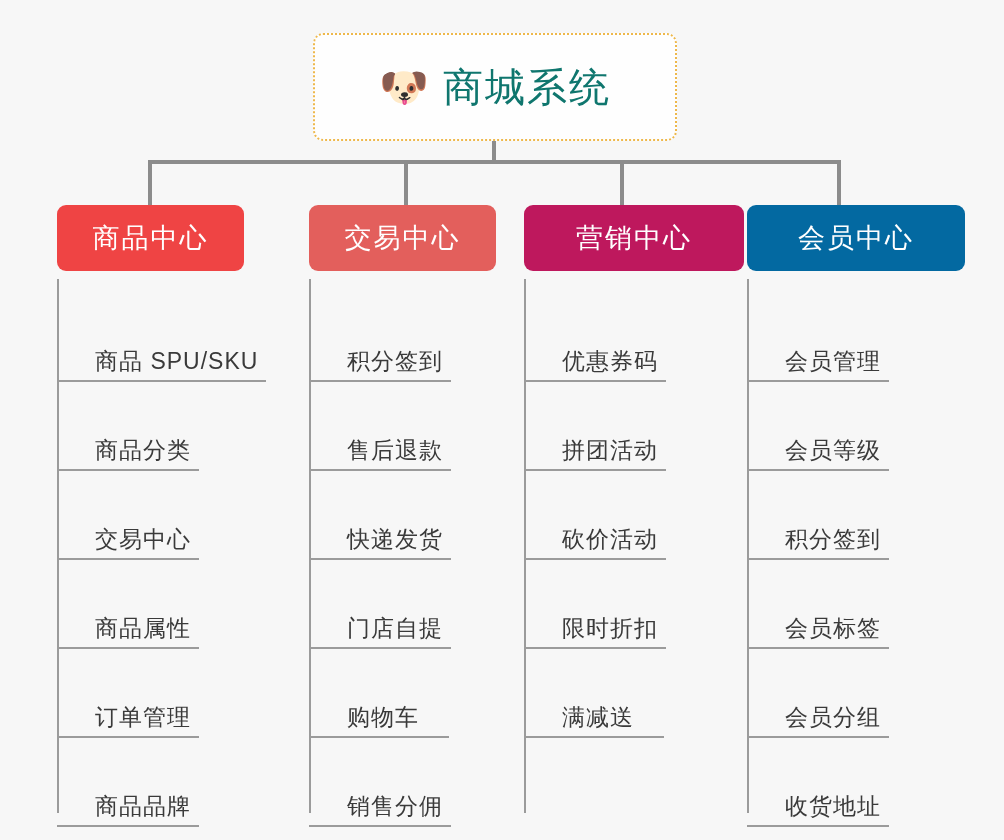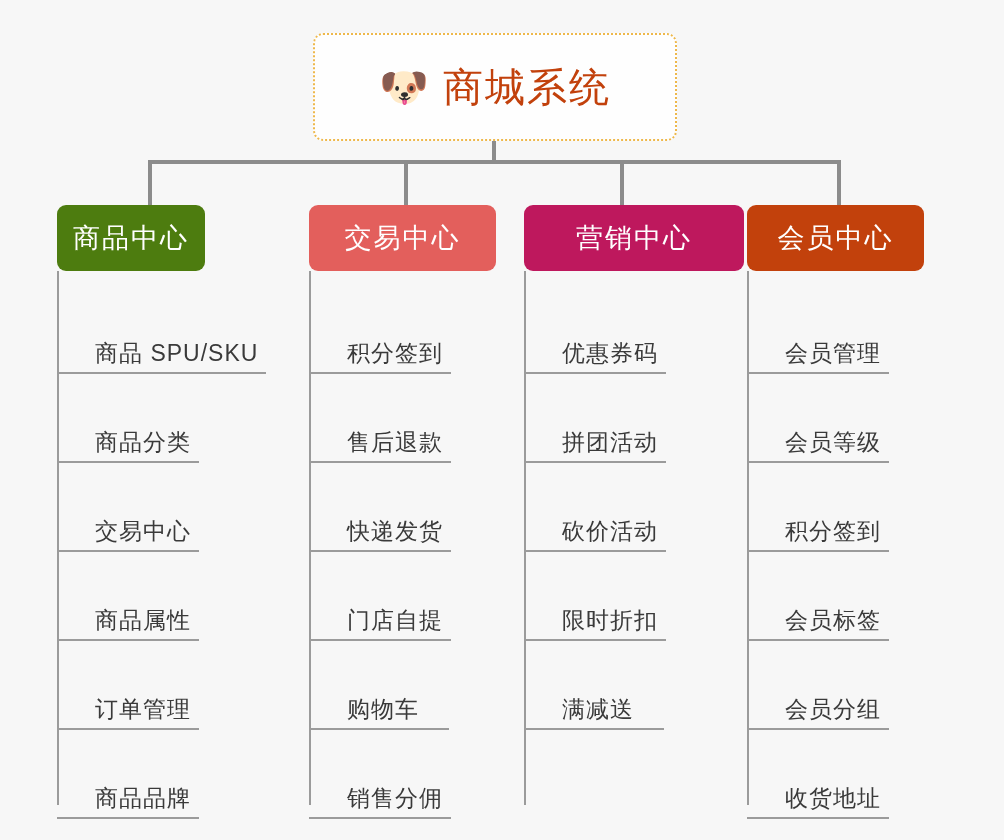--- a/index.html
+++ b/index.html
@@ -36,21 +36,21 @@
     justify-content: center;
     gap: 14px;
   }
   .root-emoji {
     font-size: 40px;
     line-height: 1;
     display: block;
   }
   .root-title {
     font-size: 40px;
-    color: #c2410c;
+    color: #0f766e;
     letter-spacing: 2px;
     white-space: nowrap;
   }
 
   
   .bus-stem {
     position: absolute;
     left: 492px;
     top: 141px;
     width: 4px;
@@ -87,21 +87,21 @@
     align-items: center;
     justify-content: center;
     color: #ffffff;
     font-size: 27px;
     letter-spacing: 2px;
     white-space: nowrap;
   }
 
   .leaf-stack {
     position: relative;
-    margin-top: 0;
+    margin-top: 8px;
     padding-top: 14px;
   }
   
   .spine {
     position: absolute;
     left: 0px;
     top: 0px;
     width: 2px;
     background: #9b9b9b;
   }
@@ -149,21 +149,21 @@
 
   <div id="drops">
       <div class="bus-drop" style="left: 148px;"></div>
       <div class="bus-drop" style="left: 404px;"></div>
       <div class="bus-drop" style="left: 620px;"></div>
       <div class="bus-drop" style="left: 837px;"></div>
     </div>
 
   <div id="columns">
       <div class="column" style="left: 57px; width: 187px;">
-        <div class="cat-box" style="background: #4d7c0f; width: 148px;">
+        <div class="cat-box" style="background: #ef4444; width: 187px;">
           <span>商品中心</span>
         </div>
         <div class="leaf-stack">
           <div class="spine" style="height: 534px;"></div>
           <div class="leaf">
             <div class="leaf-inner">
               <span class="leaf-label">商品 SPU/SKU</span>
               <div class="leaf-underline" style="width: 209px;"></div>
             </div>
           </div>
@@ -275,21 +275,21 @@
           </div>
           <div class="leaf">
             <div class="leaf-inner">
               <span class="leaf-label">满减送</span>
               <div class="leaf-underline" style="width: 118px;"></div>
             </div>
           </div>
         </div>
       </div>
       <div class="column" style="left: 747px; width: 185px;">
-        <div class="cat-box" style="background: #c2410c; width: 177px;">
+        <div class="cat-box" style="background: #0369a1; width: 218px;">
           <span>会员中心</span>
         </div>
         <div class="leaf-stack">
           <div class="spine" style="height: 534px;"></div>
           <div class="leaf">
             <div class="leaf-inner">
               <span class="leaf-label">会员管理</span>
               <div class="leaf-underline" style="width: 142px;"></div>
             </div>
           </div>

